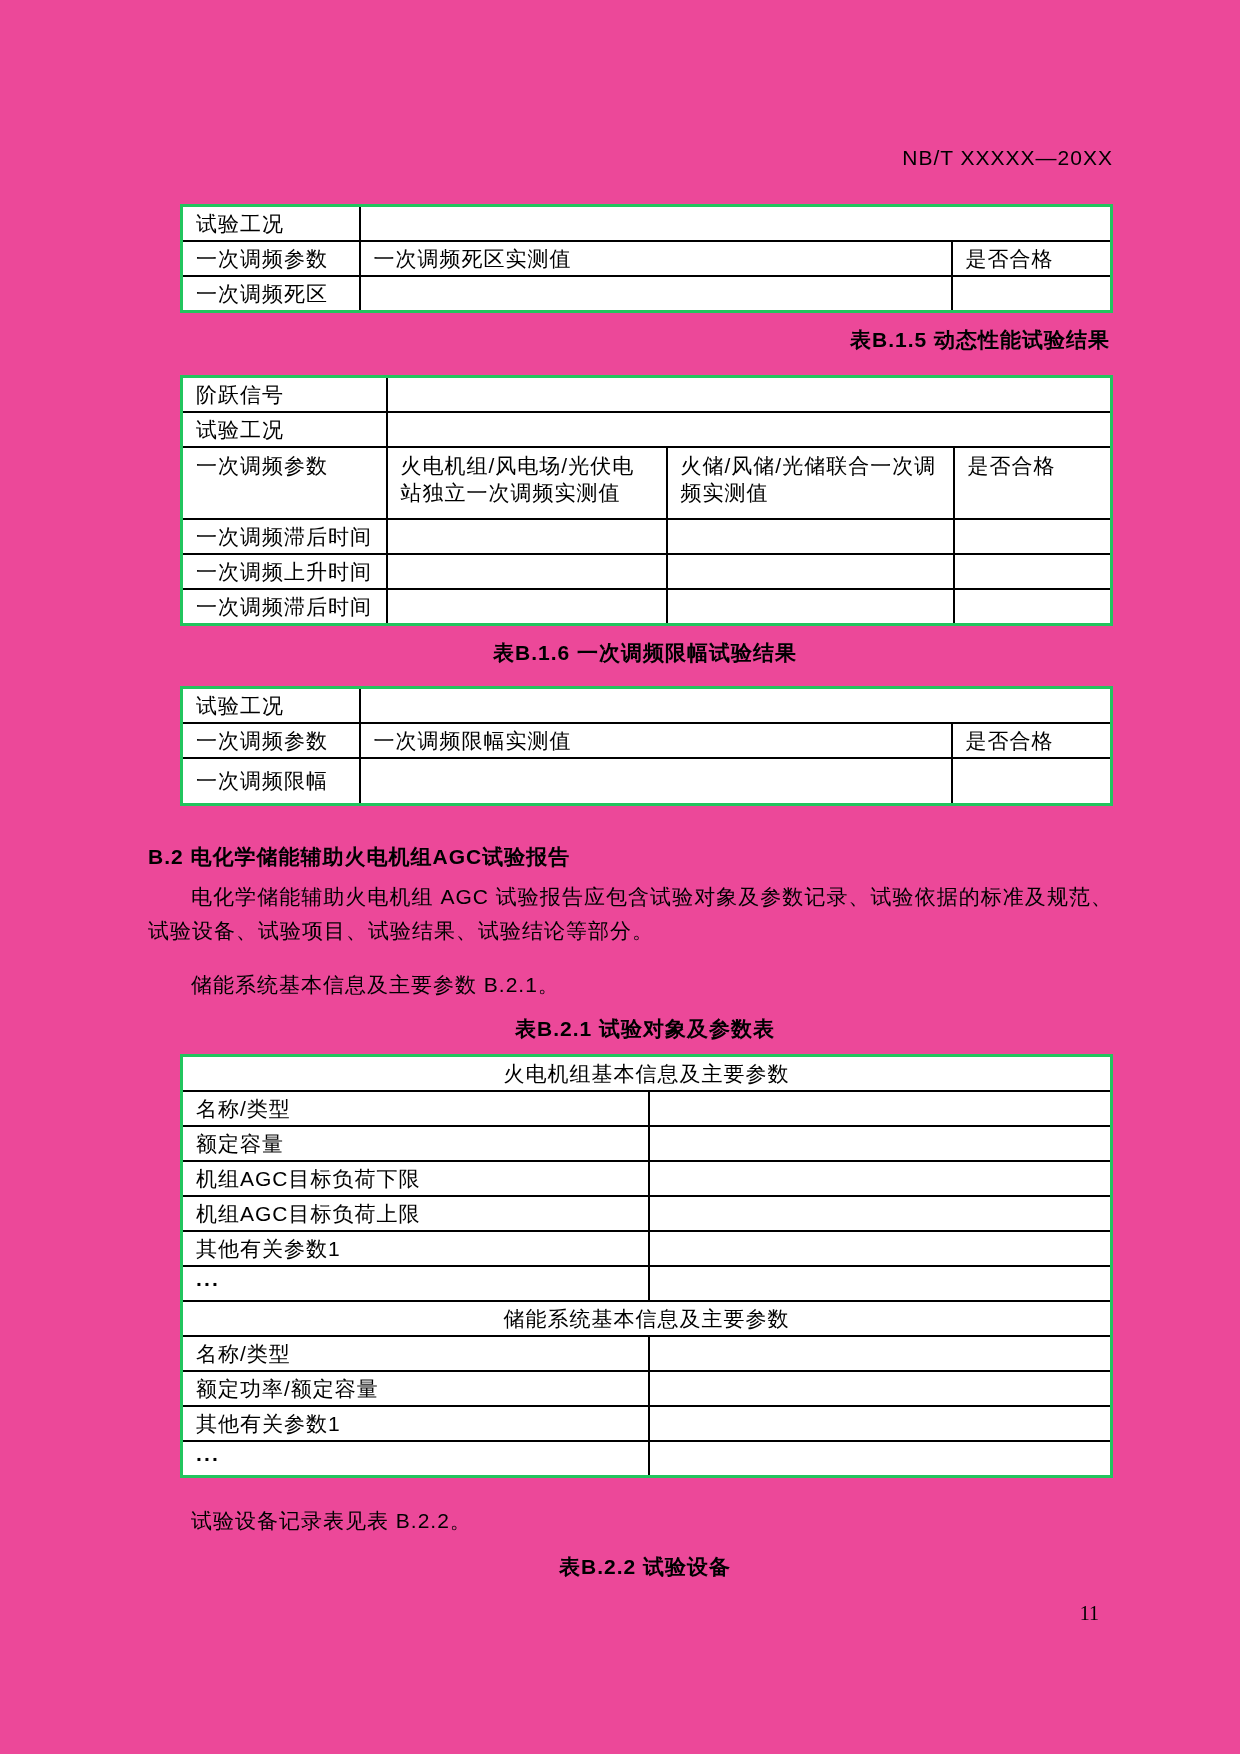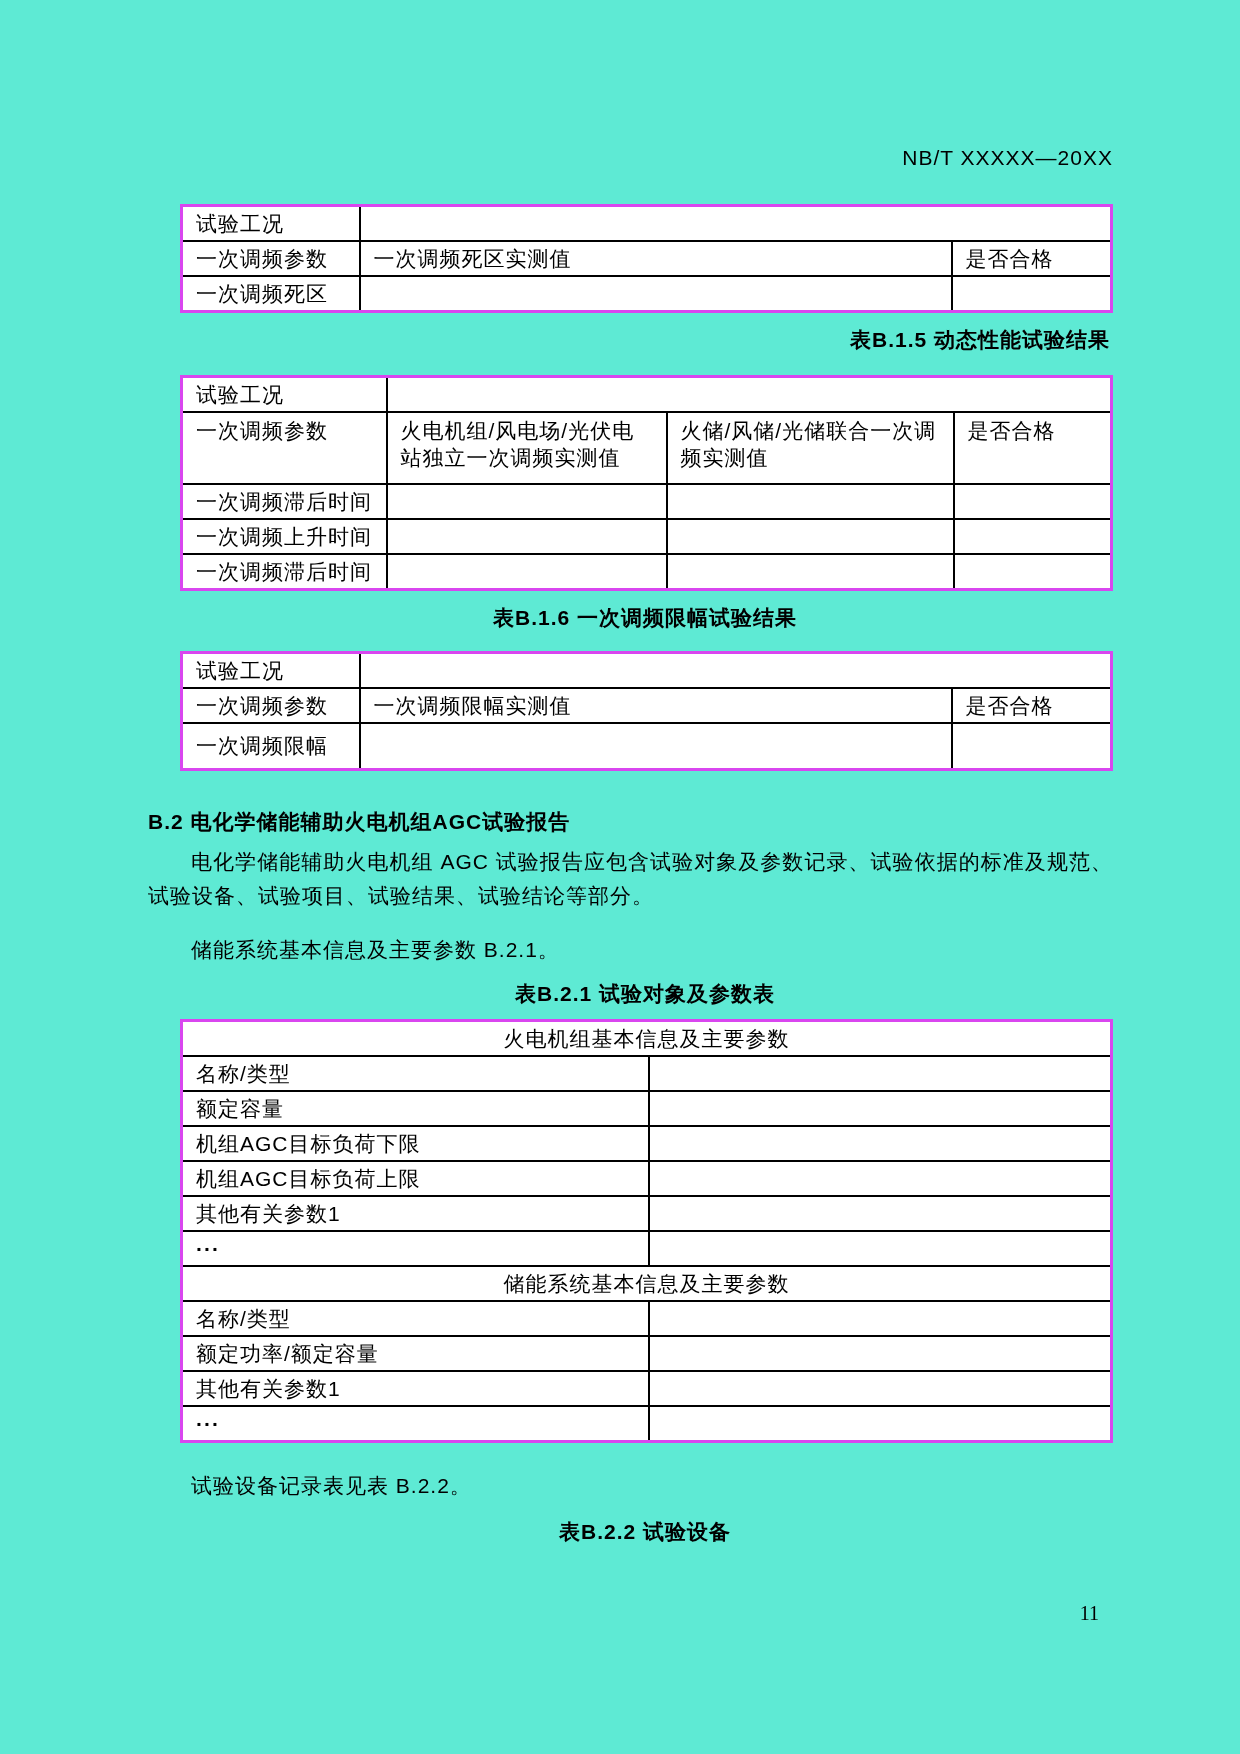--- a/index.html
+++ b/index.html
@@ -1,33 +1,33 @@
 <!DOCTYPE html>
 <html><head>
 <meta charset="utf-8">
 <style>
   html,body{margin:0;padding:0;background:#888;}
   .page{
     position:relative;
     width:1240px;height:1754px;
     margin:0 auto;
-    background:#5eead4;
+    background:#ec4899;
     font-family:"Liberation Sans","DejaVu Sans",sans-serif;
     color:#000;
     overflow:hidden;
   }
   .content{position:absolute;left:148px;top:0;width:965px;}
   .doc-header{
     margin-top:146px;height:24px;
     text-align:right;
     font-size:21px;letter-spacing:1px;
     font-family:"Liberation Sans","DejaVu Sans",sans-serif;
   }
   table{border-collapse:collapse;table-layout:fixed;background:#fff;}
-  .doc-table{width:930px;margin-left:32px;border:3px solid #d946ef;}
+  .doc-table{width:930px;margin-left:32px;border:3px solid #22c55e;}
   .doc-table td{
     border:2px solid #000;
     padding:0 13px;
     height:33px;
     font-size:21px;
     letter-spacing:1px;
     vertical-align:middle;
     overflow:hidden;
     line-height:1.3;
   }
@@ -105,20 +105,24 @@
     <div class="caption cap-b15">表B.1.5 动态性能试验结果</div>
 
     <table class="doc-table t2">
       <colgroup>
           <col style="width:205px">
           <col style="width:280px">
           <col style="width:287px">
           <col style="width:158px">
         </colgroup>
       <tbody>
+          <tr>
+        <td>阶跃信号</td>
+        <td colspan="3"></td>
+      </tr>
       <tr>
         <td>试验工况</td>
         <td colspan="3"></td>
       </tr>
       <tr class="hdr-row">
         <td>一次调频参数</td>
         <td>火电机组/风电场/光伏电站独立一次调频实测值</td>
         <td>火储/风储/光储联合一次调频实测值</td>
         <td>是否合格</td>
       </tr>

